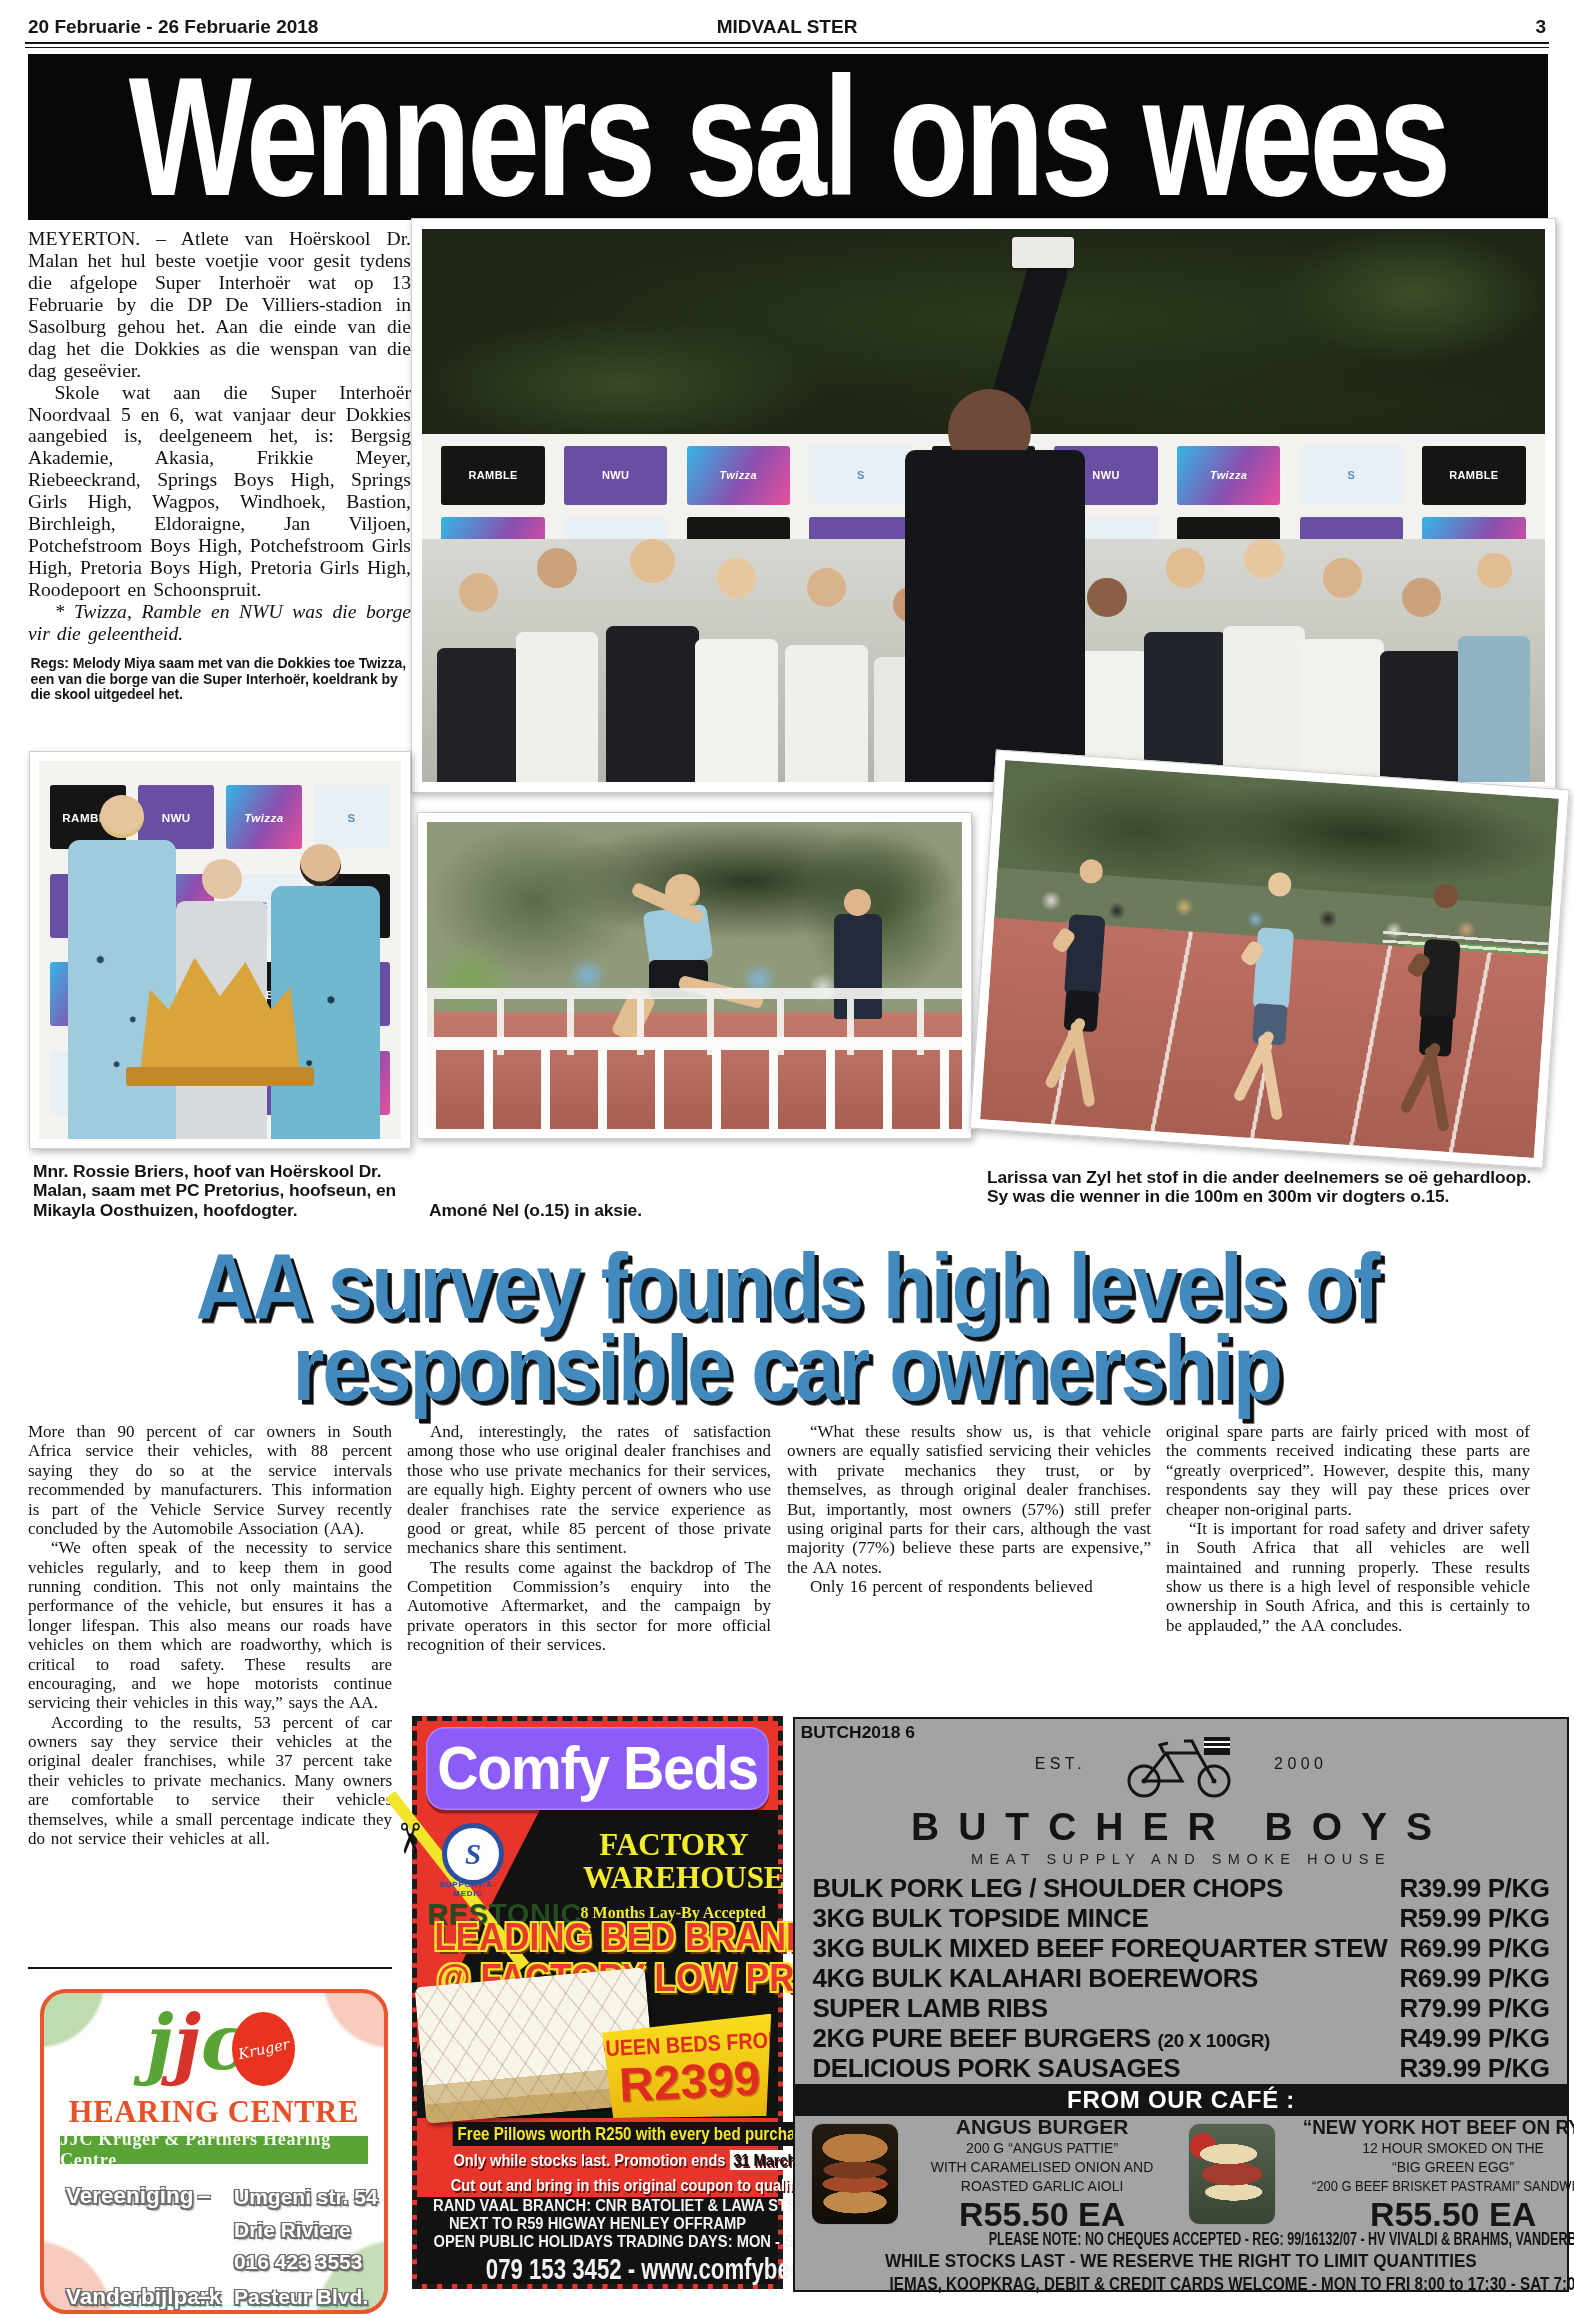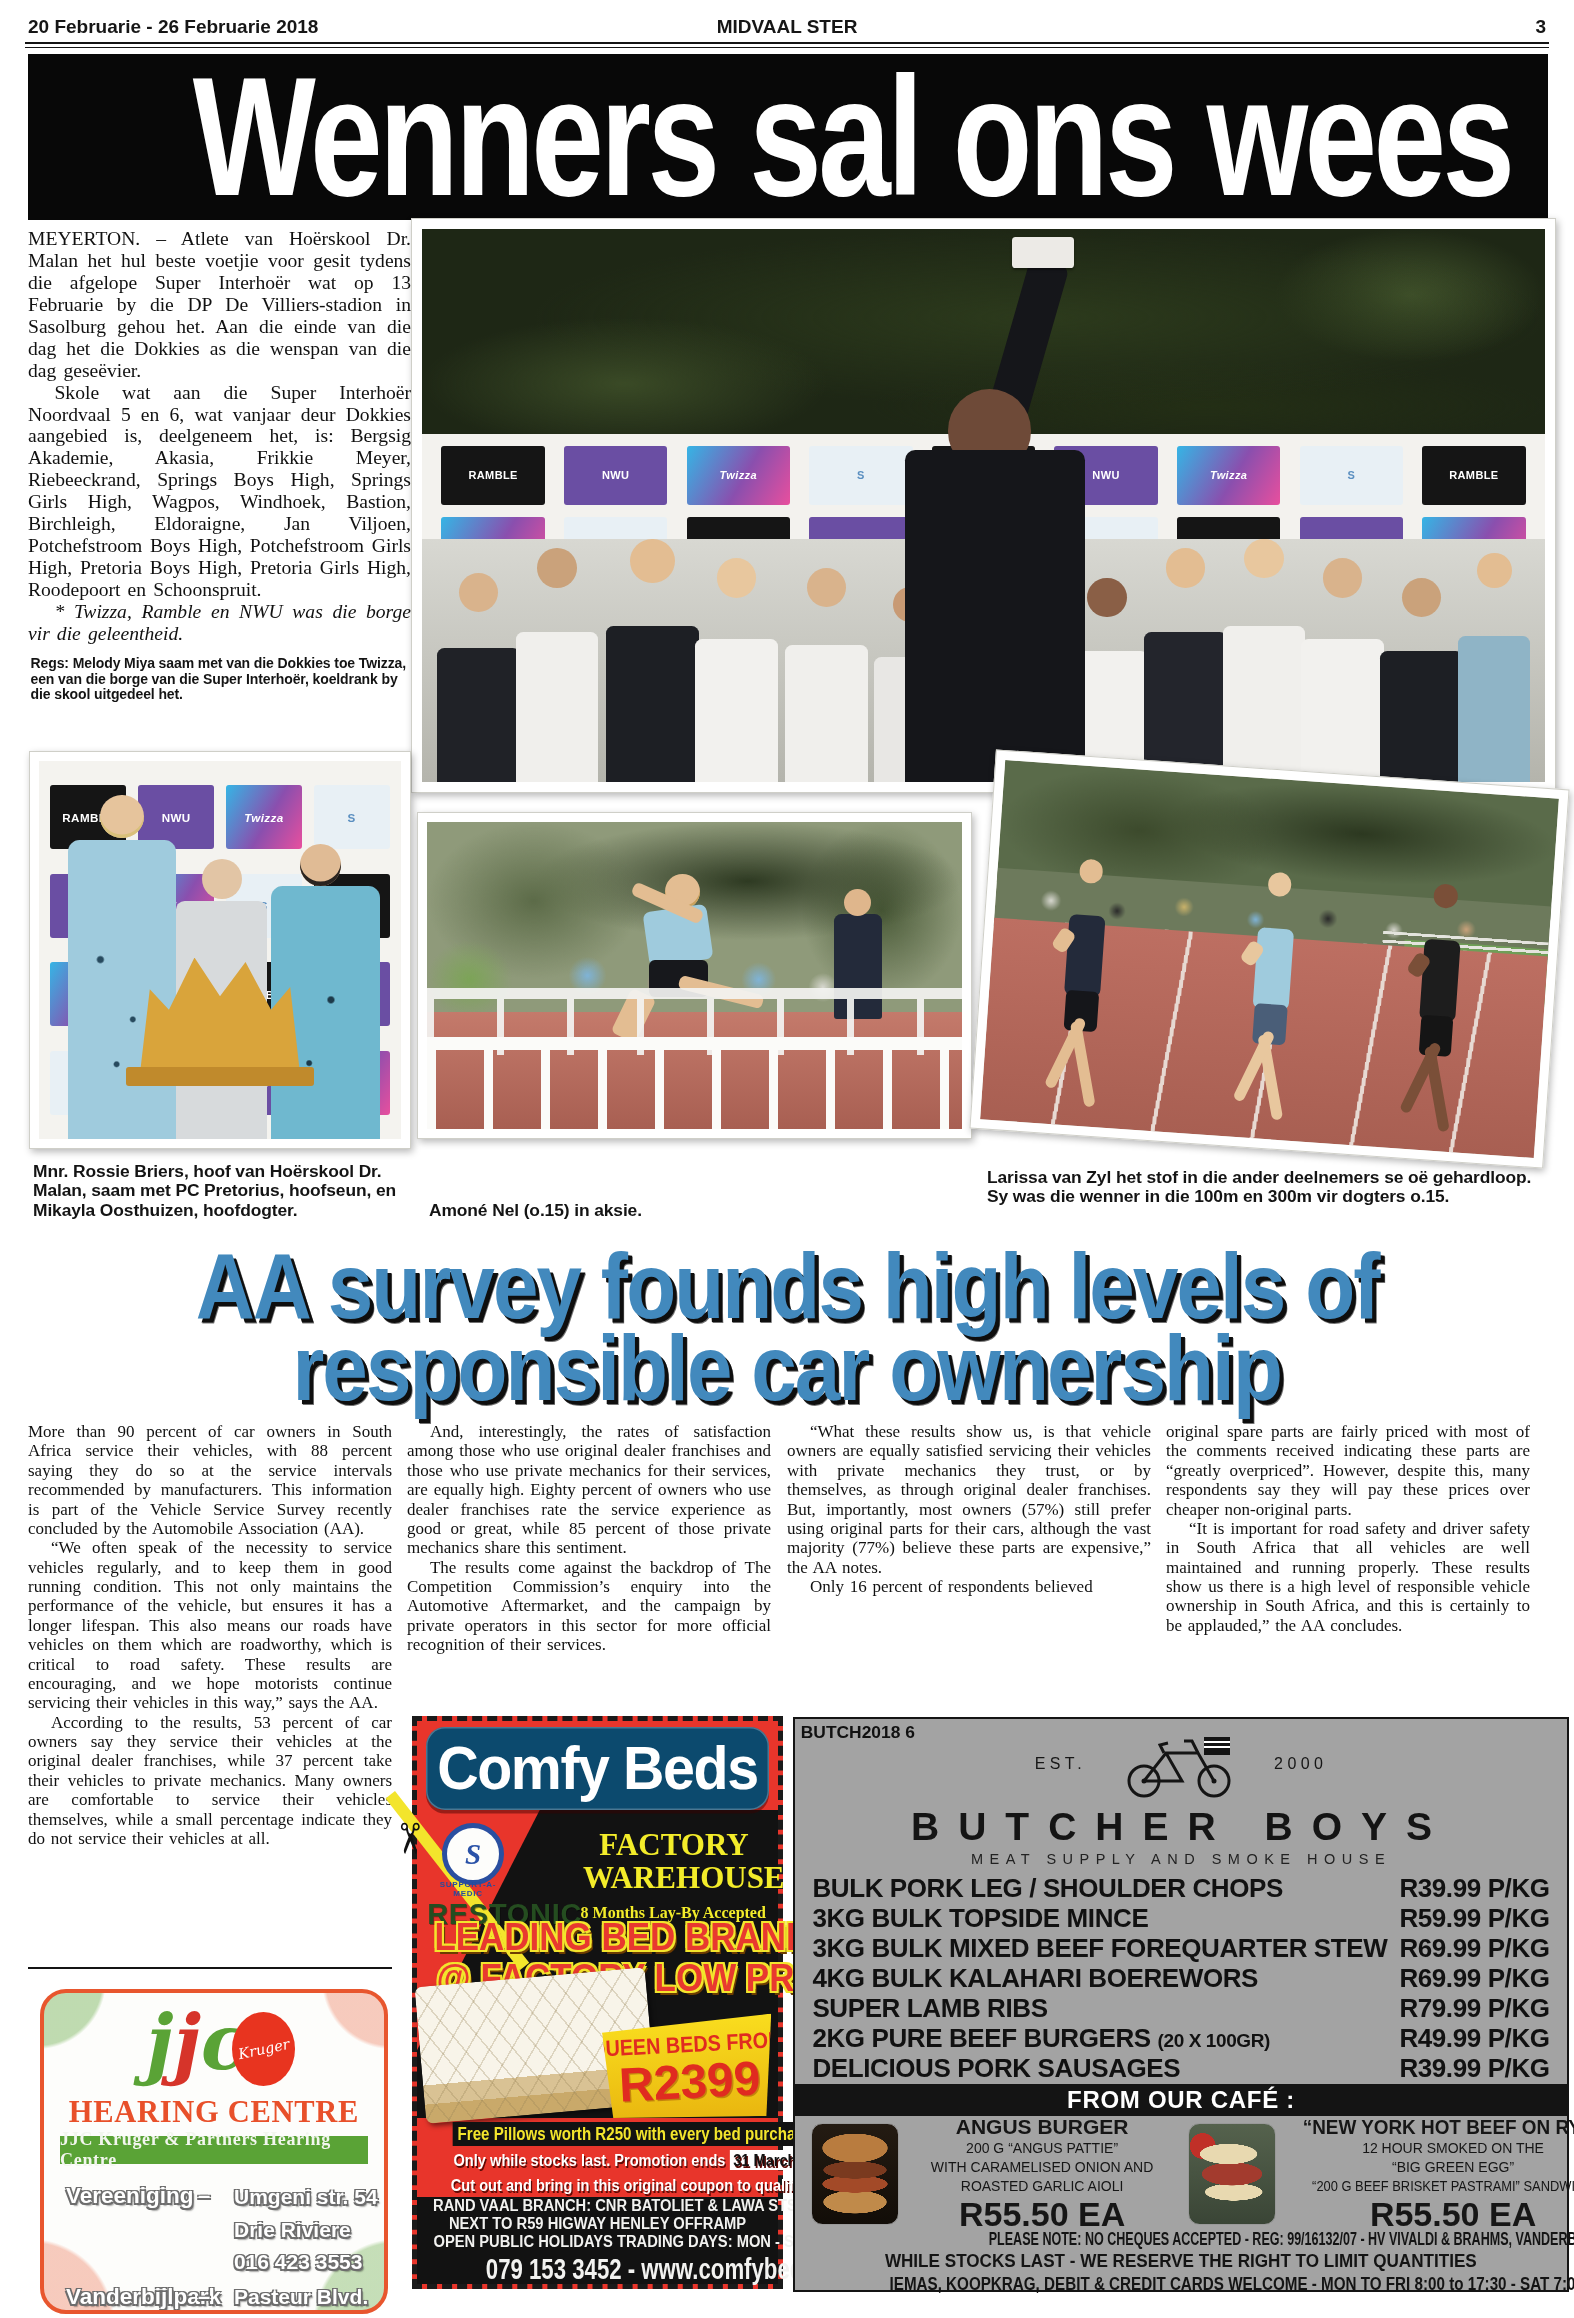--- a/index.html
+++ b/index.html
@@ -8,21 +8,21 @@
   .abs{position:absolute;}
 
   
   .hdr-text{position:absolute;top:16px;font-family:"Liberation Sans",sans-serif;
             font-weight:bold;font-size:19px;color:#161616;}
   #hdr-rule{position:absolute;left:25.4px;right:25.4px;top:42px;height:2.9px;
             border-top:2.9px solid #141414;border-bottom:1.5px solid #141414;}
 
   
   #banner{position:absolute;left:28px;top:54px;width:1520px;height:166px;background:#080808;
-          display:flex;align-items:center;justify-content:flex-start;overflow:hidden;}
+          display:flex;align-items:center;justify-content:center;overflow:hidden;}
   #banner span{display:inline-block;color:#fff;font-family:"Liberation Sans",sans-serif;
           font-weight:bold;font-size:163px;letter-spacing:-4.4px;white-space:nowrap;
           transform:scale(0.80,1.04);transform-origin:center;}
 
   
   .bodycopy{font-size:19.6px;line-height:1.12;text-align:justify;word-spacing:2.2px;}
   .bodycopy p{margin:0;}
   .indent{text-indent:1.35em;}
   .note-italic{font-style:italic;}
   .aacopy{font-size:17px;line-height:1.14;text-align:justify;word-spacing:1.5px;}
@@ -74,21 +74,21 @@
   .jjc-dash{font-family:"Liberation Sans",sans-serif;font-weight:bold;color:#fff;font-size:22px;
        text-shadow:-1.5px -1.5px 0 #6d6d6d,1.5px -1.5px 0 #6d6d6d,-1.5px 1.5px 0 #6d6d6d,1.5px 1.5px 0 #6d6d6d;}
 
   
   #comfy{position:absolute;left:412px;top:1716px;width:361px;height:563px;
          border:5.1px dashed #1a1a1a;background:#e8352b;}
   #comfy-black{position:absolute;left:0;top:89px;width:100%;height:308px;background:#121212;
          clip-path:polygon(34% 0,100% 0,100% 100%,0 100%,0 78%);}
   #comfy-diag{position:absolute;left:-22px;top:70px;width:218px;height:11.6px;background:#f3e52c;
          transform:rotate(52deg);transform-origin:left top;}
-  #comfy-banner{position:absolute;left:8.7px;top:5.8px;right:8.7px;height:83px;background:#0c4a6e;
+  #comfy-banner{position:absolute;left:8.7px;top:5.8px;right:8.7px;height:83px;background:#8b5cf6;
          border-radius:19px;box-shadow:0 3.6px 0 rgba(60,0,0,.45),inset 0 0 0 1.5px rgba(255,255,255,.25);
          display:flex;align-items:center;justify-content:center;}
   #comfy-banner span{color:#fff;font-family:"Liberation Sans",sans-serif;font-weight:bold;
          font-size:61px;letter-spacing:-1.5px;white-space:nowrap;transform:scaleX(.94);}
   #scissors{position:absolute;left:-25px;top:93px;font-size:42px;color:#111;
          transform:rotate(90deg);}
   #support-circle{position:absolute;left:25px;top:102px;width:52px;height:52px;border-radius:50%;
          background:#fdfdfb;border:5.1px solid #2a4fa0;display:flex;align-items:center;justify-content:center;}
   #support-circle b{color:#2a52a8;font-family:"Liberation Serif",serif;font-style:italic;font-size:29px;}
   #support-word{position:absolute;left:13px;top:159px;width:76px;text-align:center;color:#274b9e;

